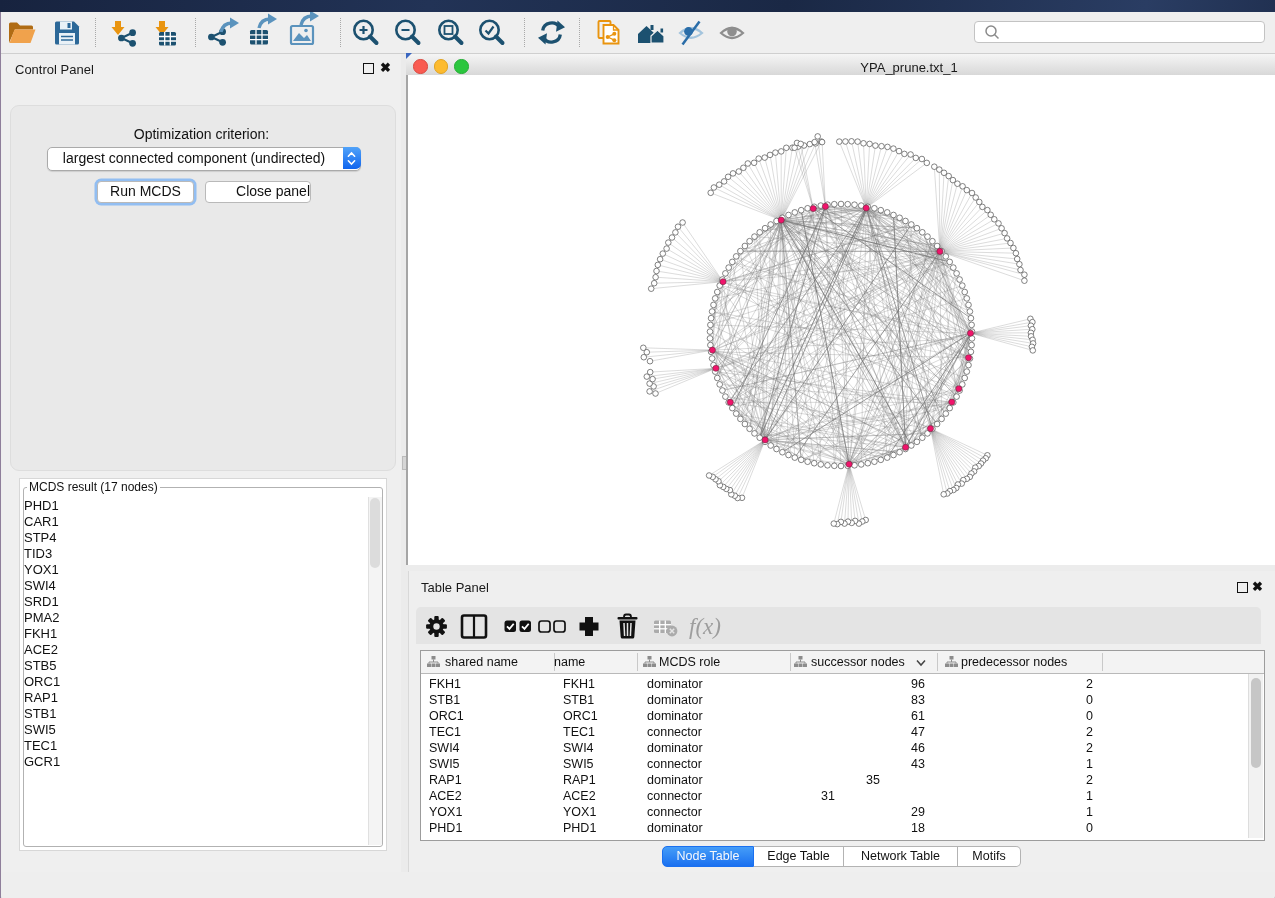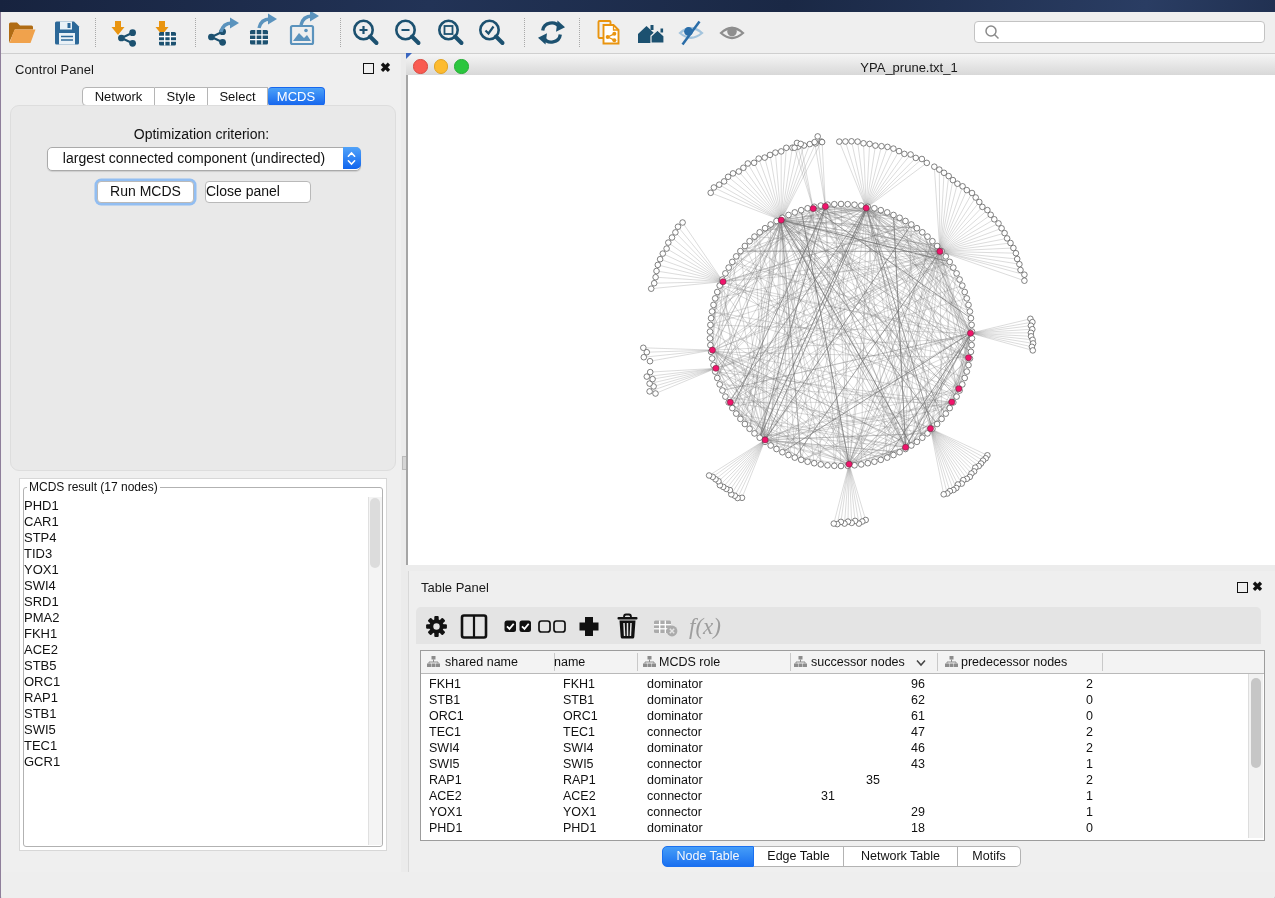--- a/index.html
+++ b/index.html
@@ -34,21 +34,21 @@
 #combo{position:absolute;left:45px;top:93px;width:312px;height:22px;background:#fff;
   border:1px solid #aaa;border-radius:5px;box-shadow:0 1px 1px rgba(0,0,0,0.12)}
 #combo .txt{position:absolute;left:0;right:20px;top:2px;text-align:center;font-size:14px;color:#111}
 #stepper{position:absolute;right:-1px;top:-1px;width:18px;height:22px;border-radius:0 5px 5px 0;
   background:linear-gradient(#51a3f9,#1065ee)}
 .chev{position:absolute;left:4px;width:9px;height:9px}
 #runbtn{position:absolute;left:95px;top:127px;width:95px;height:20px;background:#fff;
   border:1px solid #b9b9b9;border-radius:4px;box-shadow:0 0 0 2.5px #92bef2;
   font-size:14px;color:#111;text-align:center;line-height:19px}
 #closebtn{position:absolute;left:203px;top:127px;width:104px;height:20px;background:#fff;
-  border:1px solid #b9b9b9;border-radius:4px;font-size:14px;color:#111;text-align:left;line-height:19px}
+  border:1px solid #b9b9b9;border-radius:4px;font-size:14px;color:#111;text-align:right;line-height:19px}
 #result{position:absolute;left:17px;top:424px;width:366px;height:371px;background:#fff;
   border:1px solid #d7d7d7}
 #result .tborder{position:absolute;left:3px;top:8px;width:358px;height:358px;
   border:1px solid #b2b2b2;border-radius:3px}
 #result .tlabel{position:absolute;left:7px;top:1px;background:#fff;padding:0 2px;
   font-size:12px;color:#111}
 #result .items{position:absolute;left:4px;top:19px;font-size:13px;color:#111;line-height:16px}
 #result .sb{position:absolute;right:4px;top:18px;width:13px;height:348px;background:#f4f4f4;
   border-left:1px solid #e0e0e0}
 #result .sb .thumb{position:absolute;left:1px;top:1px;width:10px;height:70px;background:#dcdcdc;border-radius:5px}
@@ -172,26 +172,20 @@
         <svg width="20" height="20" style="position:absolute;left:8px;top:0">
           <circle cx="8" cy="9" r="5" stroke="#8a8a8a" stroke-width="1.5" fill="none"></circle>
           <line x1="11.5" y1="12.5" x2="15.5" y2="16.5" stroke="#8a8a8a" stroke-width="1.5"></line>
         </svg>
       </div>
     </div>
   <div id="cp">
     <div id="cp-title">Control Panel</div>
     <div class="wbtn-sq" style="left:361px;top:9px"></div>
     <div class="wbtn-x" style="left:378px;top:8px">✖</div>
-    <div class="tabrow" style="left:80px">
-      <div class="tab first" style="width:73px">Network</div>
-      <div class="tab" style="width:53px">Style</div>
-      <div class="tab" style="width:60px">Select</div>
-      <div class="tab sel last" style="width:57px">MCDS</div>
-    </div>
     <div id="tabpanel"></div>
     <div id="combo">
         <div class="txt">largest connected component (undirected)</div>
       <div id="stepper">
         <svg class="chev" style="top:3px" viewBox="0 0 10 8">
             <path d="M1.5 6 L5 2.2 L8.5 6" stroke="#fff" stroke-width="1.7" fill="none" stroke-linecap="round"></path>
           </svg>
         <svg class="chev" style="top:11px" viewBox="0 0 10 8">
             <path d="M1.5 2 L5 5.8 L8.5 2" stroke="#fff" stroke-width="1.7" fill="none" stroke-linecap="round"></path>
           </svg>
@@ -609,21 +603,21 @@
           <div class="htxt" style="left:540px;width:115px">predecessor nodes</div>
         </div>
       <div class="cell" style="left:8px;top:25px">FKH1</div>
         <div class="cell" style="left:142px;top:25px">FKH1</div>
         <div class="cell" style="left:226px;top:25px">dominator</div>
         <div class="cell" style="left:400px;top:25px;width:104px;text-align:right">96</div>
         <div class="cell" style="left:580px;top:25px;width:92px;text-align:right">2</div>
         <div class="cell" style="left:8px;top:41px">STB1</div>
         <div class="cell" style="left:142px;top:41px">STB1</div>
         <div class="cell" style="left:226px;top:41px">dominator</div>
-        <div class="cell" style="left:400px;top:41px;width:104px;text-align:right">62</div>
+        <div class="cell" style="left:400px;top:41px;width:104px;text-align:right">83</div>
         <div class="cell" style="left:580px;top:41px;width:92px;text-align:right">0</div>
         <div class="cell" style="left:8px;top:57px">ORC1</div>
         <div class="cell" style="left:142px;top:57px">ORC1</div>
         <div class="cell" style="left:226px;top:57px">dominator</div>
         <div class="cell" style="left:400px;top:57px;width:104px;text-align:right">61</div>
         <div class="cell" style="left:580px;top:57px;width:92px;text-align:right">0</div>
         <div class="cell" style="left:8px;top:73px">TEC1</div>
         <div class="cell" style="left:142px;top:73px">TEC1</div>
         <div class="cell" style="left:226px;top:73px">connector</div>
         <div class="cell" style="left:400px;top:73px;width:104px;text-align:right">47</div>

